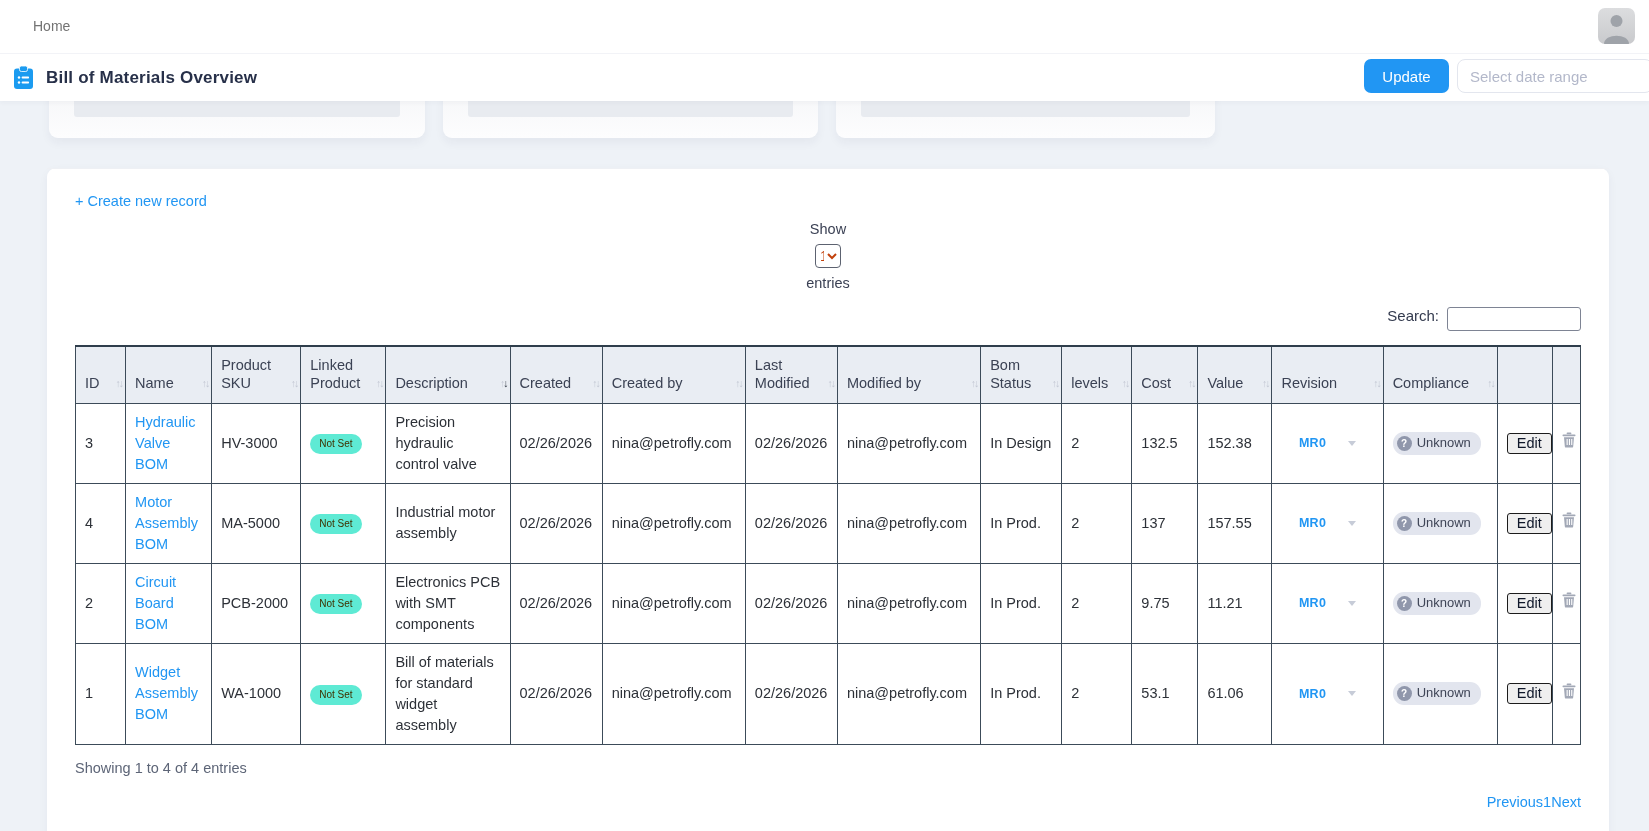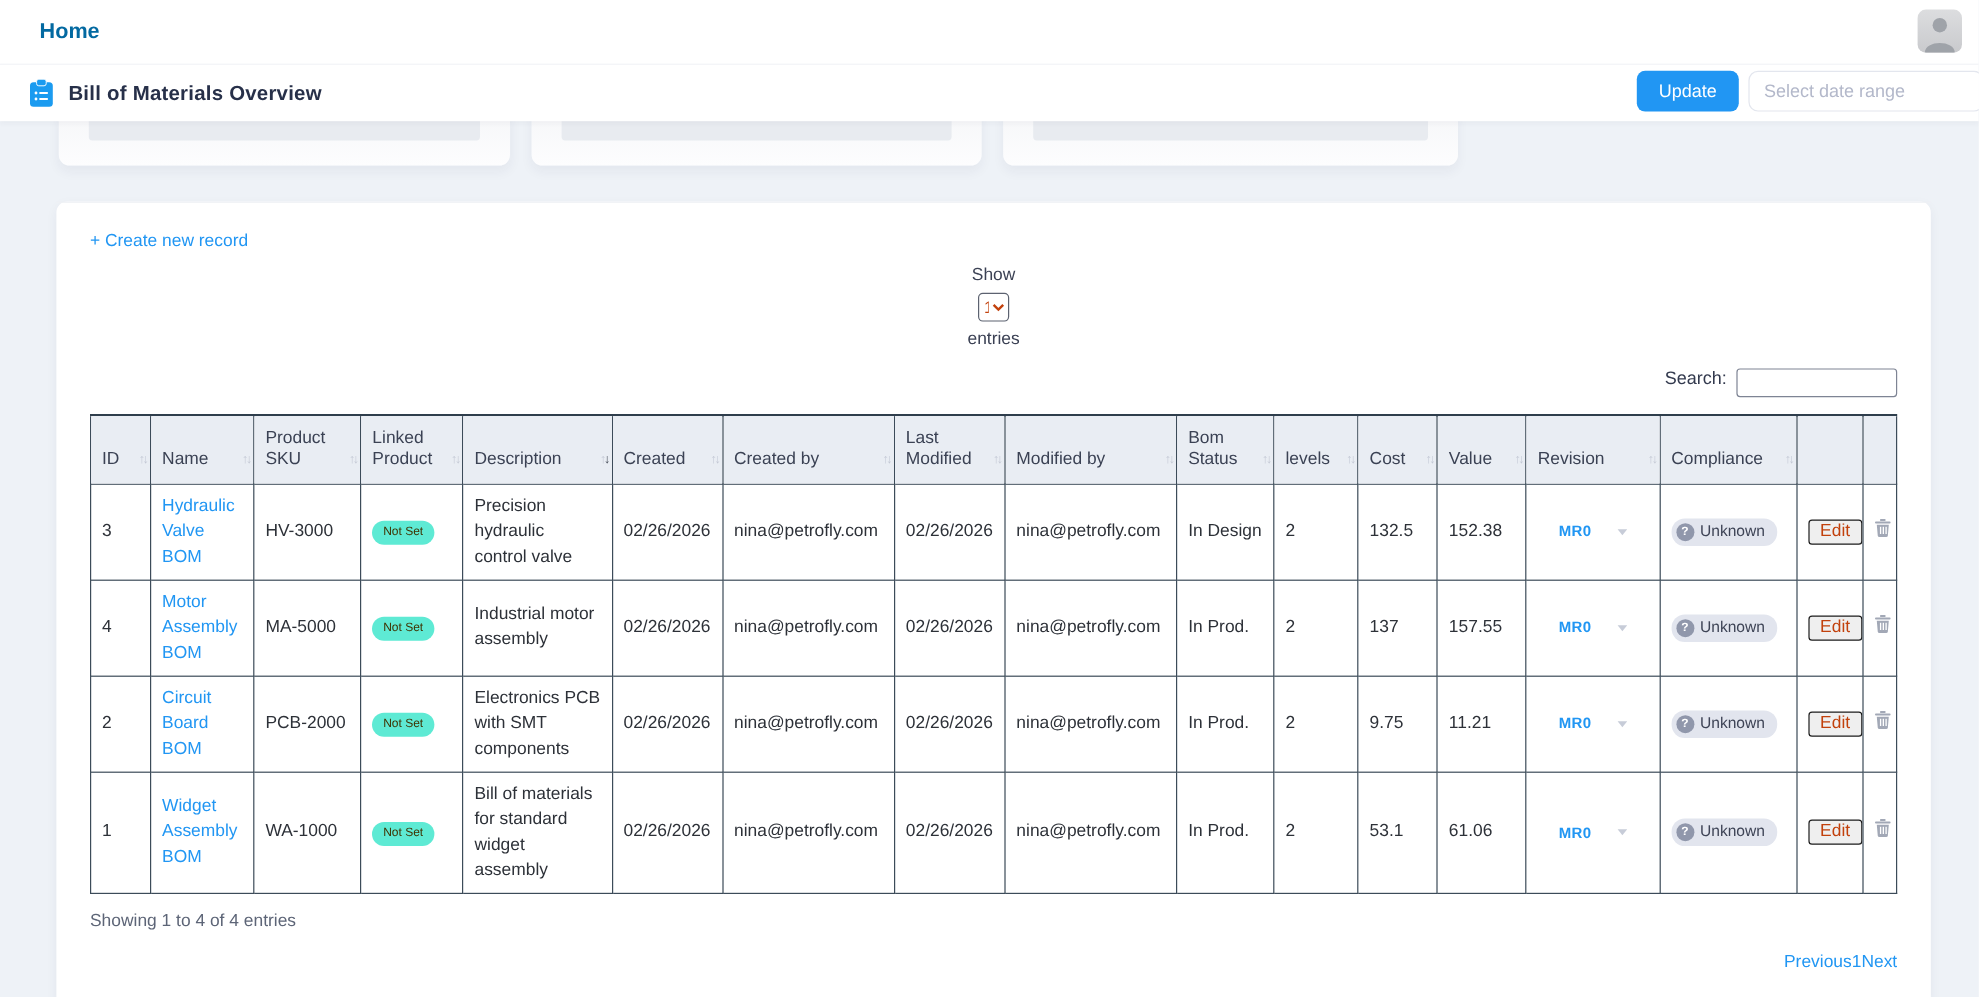--- a/index.html
+++ b/index.html
@@ -11,33 +11,33 @@
     overflow: hidden;
     color: #2d3138;
   }
   
   .topbar {
     position: absolute; top:0; left:0; width:1649px; height:53px;
     background:#ffffff; z-index:6;
   }
   .home-link {
     position:absolute; left:33px; top:0; line-height:53px;
-    font-size:18px; color:#0369a1; cursor:pointer;font-weight:bold;
+    font-size:14px; color:#737373; cursor:pointer;
   }
   .avatar {
     position:absolute; right:14px; top:8px; width:37px; height:36px;
     border-radius:7px; overflow:hidden; cursor:pointer;
     background:linear-gradient(180deg,#dcdddf 0%,#c9cacd 100%);
   }
   .appbar {
     position:absolute; top:53px; left:0; width:1649px; height:48px;
     background:#ffffff; z-index:5;
     border-top:1px solid #f2f3f7;
     box-shadow:0 2px 4px rgba(40,48,70,0.04);
-    display:flex; align-items:center; padding-left:24px;
+    display:flex; align-items:center; padding-left:13px;
   }
   .appbar-title {
     margin-left:12px; font-size:17px; font-weight:700; color:#273049;
     letter-spacing:.2px;
   }
   .update-btn {
     position:absolute; left:1364px; top:59px; width:85px; height:34px;
     background:#2196f3; color:#fff; border:none; border-radius:7px;
     font-family:"Liberation Sans",sans-serif; font-size:15px; font-weight:500;
     cursor:pointer; z-index:7;
@@ -136,21 +136,21 @@
   .rev-wrap {
     display:flex; align-items:center; justify-content:center; gap:22px;
     cursor:pointer;
   }
   .rev-label { color:#2196f3; font-size:12.5px; font-weight:700; letter-spacing:.3px; }
   .chev-down {
     width:0; height:0; border-left:4px solid transparent;
     border-right:4px solid transparent; border-top:5px solid #c7ccd8;
   }
   .edit-btn {
-    font-family:"Liberation Sans",sans-serif; font-size:14.5px; color:#c2410c;
+    font-family:"Liberation Sans",sans-serif; font-size:14.5px; color:#0f172a;
     background:#efefef; border:1.5px solid #1c1c1c; border-radius:3px;
     padding:1px 9px 2px 9px; cursor:pointer;
   }
   td.c-center { text-align:center; }
   .trash-btn { cursor:pointer; display:inline-block; line-height:0; }
   
   .footer-status { margin-top:15px; font-size:14.5px; color:#5d6577; }
   .pager {
     margin-top:18px; display:flex; justify-content:flex-end; font-size:14.5px;
   }

